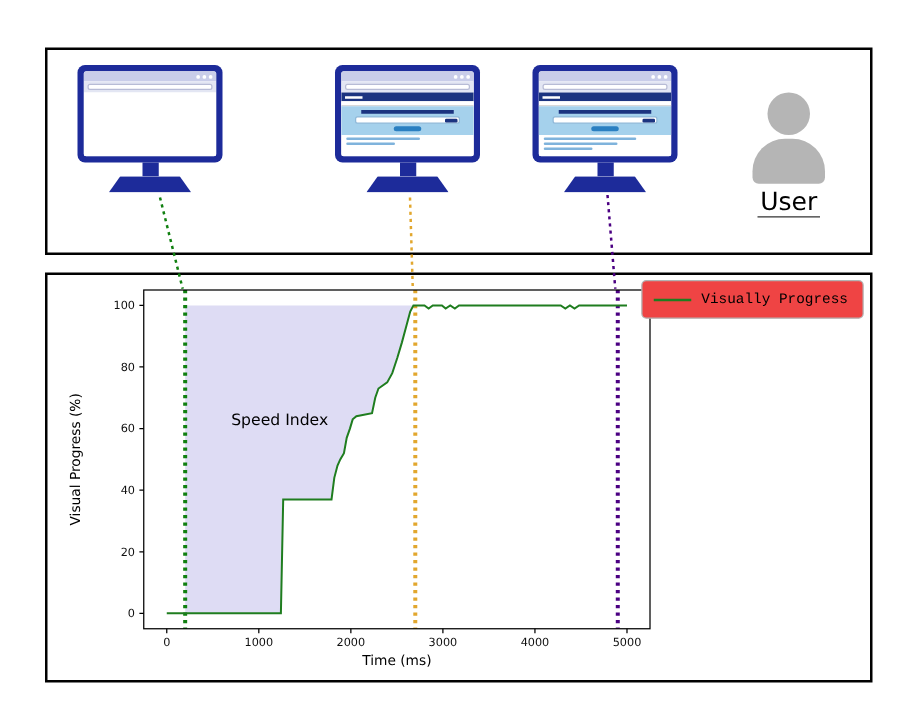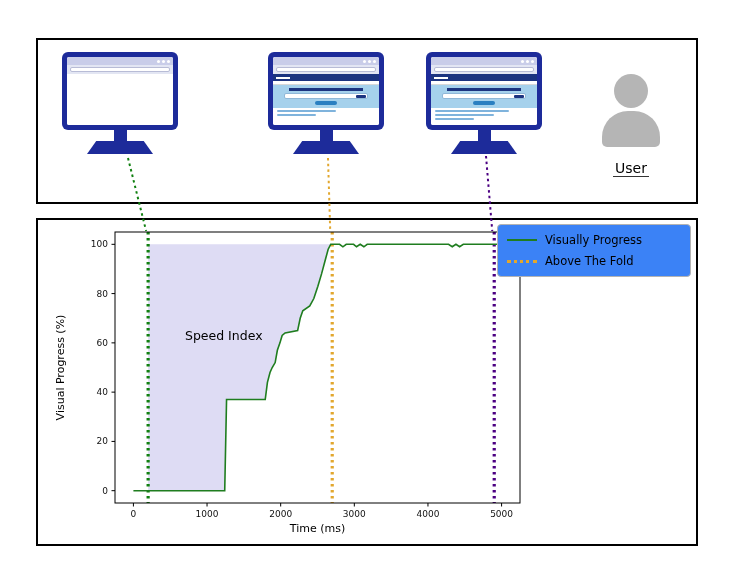--- a/index.html
+++ b/index.html
@@ -42,32 +42,32 @@
   .cta { width:22px; height:4px; background:#2a7fc1; border-radius:2px; }
   .pbody { padding:2px 4px; display:flex; flex-direction:column; gap:2px; }
   .tl { height:2px; background:#7fb3dc; border-radius:1px; }
   .w60{width:60%} .w40{width:40%} .w75{width:75%}
 
   
   .user { position:absolute; left:545px; top:34px; width:96px; text-align:center; }
   .user-head { width:34px; height:34px; background:#b5b5b5; border-radius:50%; margin:0 auto; }
   .user-body { width:58px; height:36px; background:#b5b5b5;
                border-radius:26px 26px 5px 5px; margin:3px auto 0; }
-  .user-label { display:inline-block; margin-top:13px; font-size:14px; color:#000;
+  .user-label { display:inline-block; margin-top:2px; font-size:20px; color:#000;
                 border-bottom:1px solid #333; padding:0 2px; }
 
   
   #chart-svg { position:absolute; left:0; top:0; width:658px; height:324px; z-index:3; }
   .tick   { font-size:9px;  fill:#111; font-family:"DejaVu Sans", sans-serif; }
   .axlabel{ font-size:11px; fill:#000; font-family:"DejaVu Sans", sans-serif; }
   .annot  { font-size:12.5px; fill:#000; font-family:"DejaVu Sans", sans-serif; }
 
-  .legend { position:absolute; top:4px; right:5px; width:194px; background:#3b82f6;
+  .legend { position:absolute; top:4px; right:5px; width:178px; background:#ef4444;
             border:1px solid #b3b3b3; border-radius:4px; padding:8px 9px;
-            display:flex; flex-direction:column; gap:7px; z-index:4; }
+            display:flex; flex-direction:column; gap:7px; z-index:4;font-family:Liberation Mono, monospace; }
   .leg-row { display:flex; align-items:center; gap:8px; }
   .leg-sample { width:30px; height:0; }
   .leg-label { font-size:11.5px; color:#000; white-space:nowrap; }
 </style>
 </head>
 <body>
 
 <svg id="connectors">
     <line x1="128" y1="158" x2="146.13636363636363" y2="231" stroke="#118011" stroke-width="2" stroke-dasharray="2.5 3.2"></line>
     <line x1="328" y1="158" x2="330.22727272727275" y2="231" stroke="#e2a72e" stroke-width="2" stroke-dasharray="2.5 3.2"></line>
@@ -203,18 +203,14 @@
       <text x="279.5" y="312" text-anchor="middle" class="axlabel">Time (ms)</text>
       <text x="26" y="147.5" text-anchor="middle" class="axlabel" transform="rotate(-90 26 147.5)">Visual Progress (%)</text>
       <text x="146.95454545454544" y="120.4" class="annot">Speed Index</text>
     </svg>
 
   <div class="legend">
     <div class="leg-row">
       <span class="leg-sample" id="leg-sample-0" style="border-top: 2px solid rgb(31, 125, 31);"></span>
       <span class="leg-label">Visually Progress</span>
     </div>
-    <div class="leg-row">
-      <span class="leg-sample" id="leg-sample-2" style="border-top: 3.5px dotted rgb(226, 167, 46);"></span>
-      <span class="leg-label">Above The Fold</span>
-    </div>
   </div>
 </div>
 
 </body></html>

